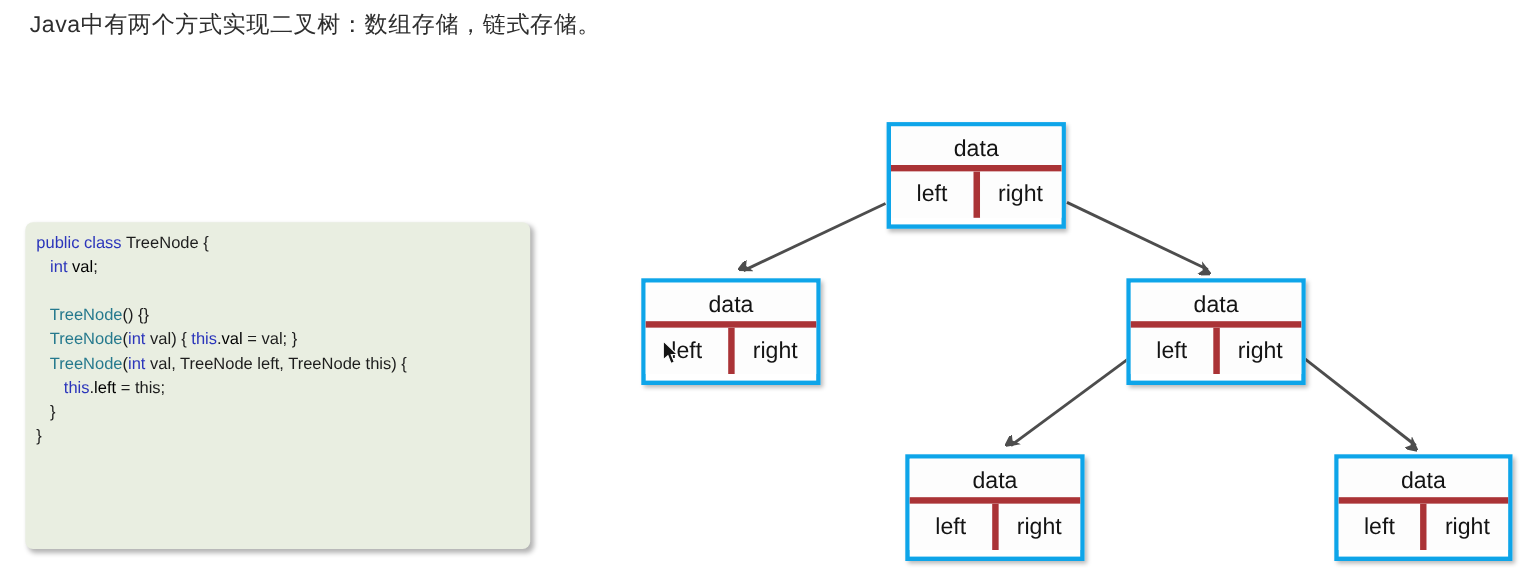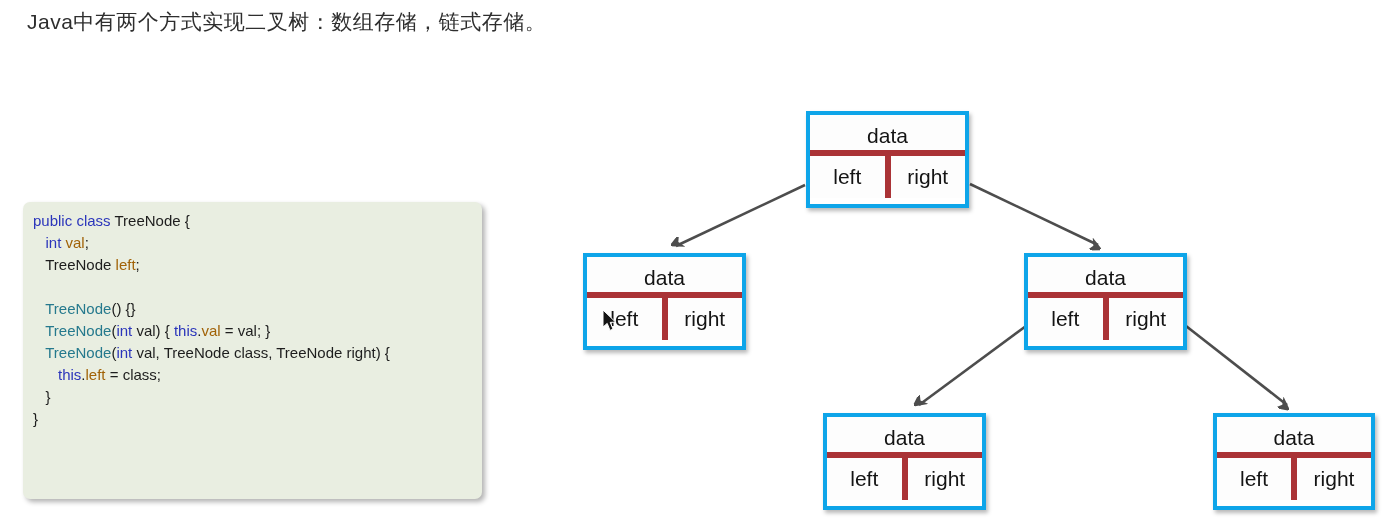--- a/index.html
+++ b/index.html
@@ -30,21 +30,21 @@
     padding: 8px 10px 6px 10px;
   }
   .code-line {
     white-space: pre;
     font-family: "Liberation Sans", sans-serif;
     font-size: 15px; line-height: 22px; height: 22px;
     color: #1d1d1d;
   }
   .tok-pl   { color: #1d1d1d; }
   .tok-kw   { color: #2b35bb; }
-  .tok-mem  { color: #a16207; }
+  .tok-mem  { color: #000000; }
   .tok-ctor { color: #25798d; }
 
   
   .edges-svg { position: absolute; left: 0; top: 0; width: 1388px; height: 518px; }
 
   .tnode {
     position: absolute; width: 163px; height: 97px;
     background: #ffffff;
     border: 4px solid #0ea5e9;
     box-shadow: 2px 3px 4px rgba(0,0,0,0.28);
@@ -74,26 +74,25 @@
 </head>
 <body>
 
 <div class="page">
 
   <div class="heading heading-1">Java中有两个方式实现二叉树：数组存储，链式存储。</div>
 
   <div class="code-block" id="code-block">
       <div class="code-line"><span class="tok-kw">public</span><span class="tok-pl"> </span><span class="tok-kw">class</span><span class="tok-pl"> TreeNode {</span></div>
       <div class="code-line"><span class="tok-pl">   </span><span class="tok-kw">int</span><span class="tok-pl"> </span><span class="tok-mem">val</span><span class="tok-pl">;</span></div>
-      <div class="code-line"><span class="tok-pl">   TreeNode </span><span class="tok-mem">left</span><span class="tok-pl">;</span></div>
       <div class="code-line"> </div>
       <div class="code-line"><span class="tok-pl">   </span><span class="tok-ctor">TreeNode</span><span class="tok-pl">() {}</span></div>
       <div class="code-line"><span class="tok-pl">   </span><span class="tok-ctor">TreeNode</span><span class="tok-pl">(</span><span class="tok-kw">int</span><span class="tok-pl"> val) { </span><span class="tok-kw">this</span><span class="tok-pl">.</span><span class="tok-mem">val</span><span class="tok-pl"> = val; }</span></div>
-      <div class="code-line"><span class="tok-pl">   </span><span class="tok-ctor">TreeNode</span><span class="tok-pl">(</span><span class="tok-kw">int</span><span class="tok-pl"> val, TreeNode class, TreeNode right) {</span></div>
-      <div class="code-line"><span class="tok-pl">      </span><span class="tok-kw">this</span><span class="tok-pl">.</span><span class="tok-mem">left</span><span class="tok-pl"> = class;</span></div>
+      <div class="code-line"><span class="tok-pl">   </span><span class="tok-ctor">TreeNode</span><span class="tok-pl">(</span><span class="tok-kw">int</span><span class="tok-pl"> val, TreeNode left, TreeNode this) {</span></div>
+      <div class="code-line"><span class="tok-pl">      </span><span class="tok-kw">this</span><span class="tok-pl">.</span><span class="tok-mem">left</span><span class="tok-pl"> = this;</span></div>
       <div class="code-line"><span class="tok-pl">   }</span></div>
       <div class="code-line"><span class="tok-pl">}</span></div>
     </div>
 
   <svg class="edges-svg" viewBox="0 0 1388 518">
     <defs>
       <marker id="ah" markerWidth="12" markerHeight="12" refX="8" refY="4.5" orient="auto" markerUnits="userSpaceOnUse">
         <path d="M0,0 L9,4.5 L0,9 L2.6,4.5 Z" fill="#4d4d4d" transform="scale(1.6)"></path>
       </marker>
     </defs>

